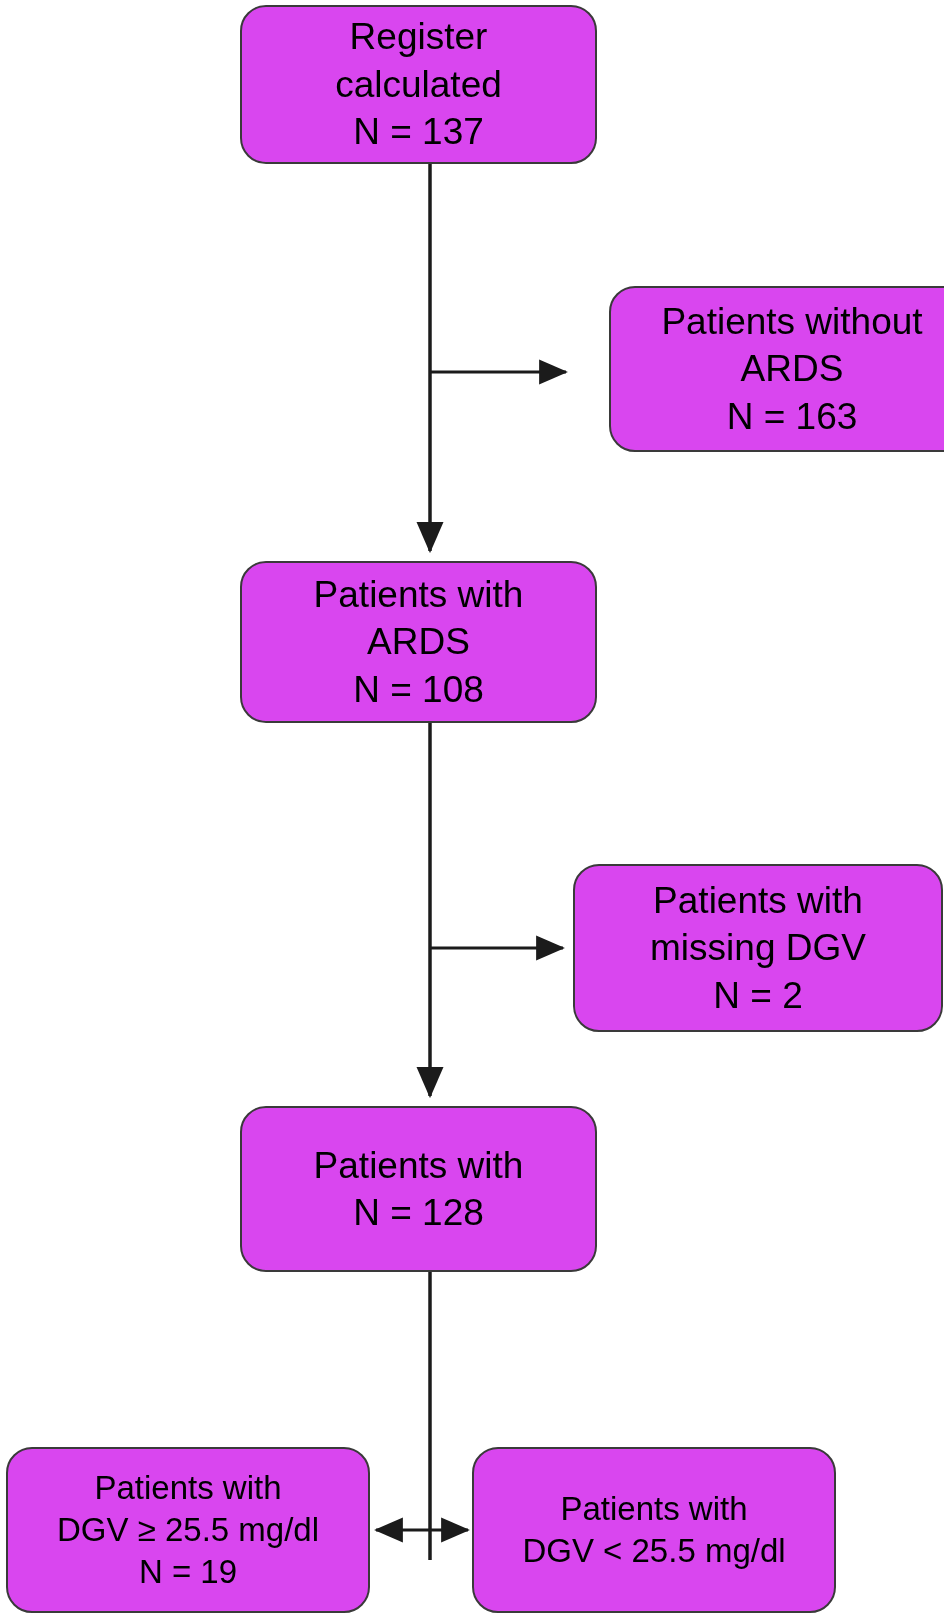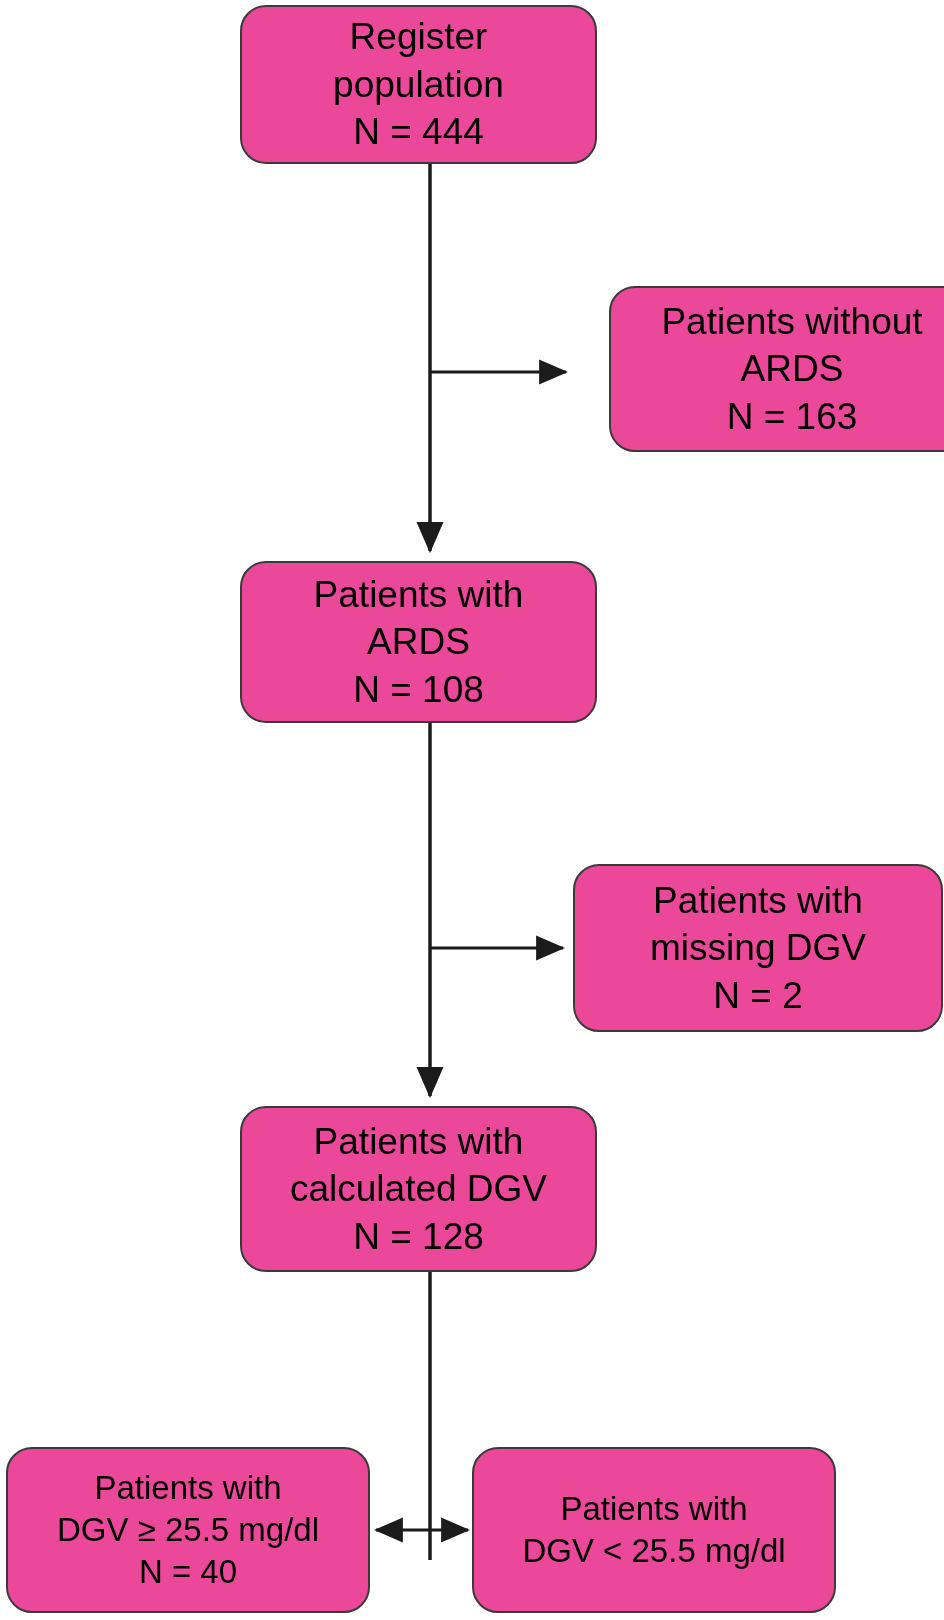--- a/index.html
+++ b/index.html
@@ -23,21 +23,21 @@
     left: 0;
     top: 0;
     width: 944px;
     height: 1620px;
   }
   .node-box {
     position: absolute;
     box-sizing: border-box;
     border: 2px solid #3a3a3a;
     border-radius: 26px;
-    background: #ec4899;
+    background: #d946ef;
     display: flex;
     flex-direction: column;
     align-items: center;
     justify-content: center;
     text-align: center;
     color: #000000;
     z-index: 2;
   }
   .node-line {
     display: block;
@@ -111,22 +111,22 @@
       <line x1="430" y1="1272" x2="430" y2="1560" stroke="#1b1b1b" stroke-width="3.5"></line>
     </g>
 
     <g>
       <line x1="376" y1="1530" x2="468" y2="1530" stroke="#1b1b1b" stroke-width="3.2" marker-start="url(#arrowhead-start)" marker-end="url(#arrowhead)"></line>
     </g>
   </svg>
 
   <div class="node-box" id="node-register-population">
     <span class="node-line">Register</span>
-    <span class="node-line">population</span>
-    <span class="node-line">N = 444</span>
+    <span class="node-line">calculated</span>
+    <span class="node-line">N = 137</span>
   </div>
 
   <div class="node-box" id="node-patients-without-ards">
     <span class="node-line">Patients without</span>
     <span class="node-line">ARDS</span>
     <span class="node-line">N = 163</span>
   </div>
 
   <div class="node-box" id="node-patients-with-ards">
     <span class="node-line">Patients with</span>
@@ -135,28 +135,27 @@
   </div>
 
   <div class="node-box" id="node-patients-missing-dgv">
     <span class="node-line">Patients with</span>
     <span class="node-line">missing DGV</span>
     <span class="node-line">N = 2</span>
   </div>
 
   <div class="node-box" id="node-patients-calculated-dgv">
     <span class="node-line">Patients with</span>
-    <span class="node-line">calculated DGV</span>
     <span class="node-line">N = 128</span>
   </div>
 
   <div class="node-box" id="node-dgv-high">
     <span class="node-line">Patients with</span>
     <span class="node-line">DGV ≥ 25.5 mg/dl</span>
-    <span class="node-line">N = 40</span>
+    <span class="node-line">N = 19</span>
   </div>
 
   <div class="node-box" id="node-dgv-low">
     <span class="node-line">Patients with</span>
     <span class="node-line">DGV &lt; 25.5 mg/dl</span>
   </div>
 
 </div>
 
 </body></html>

